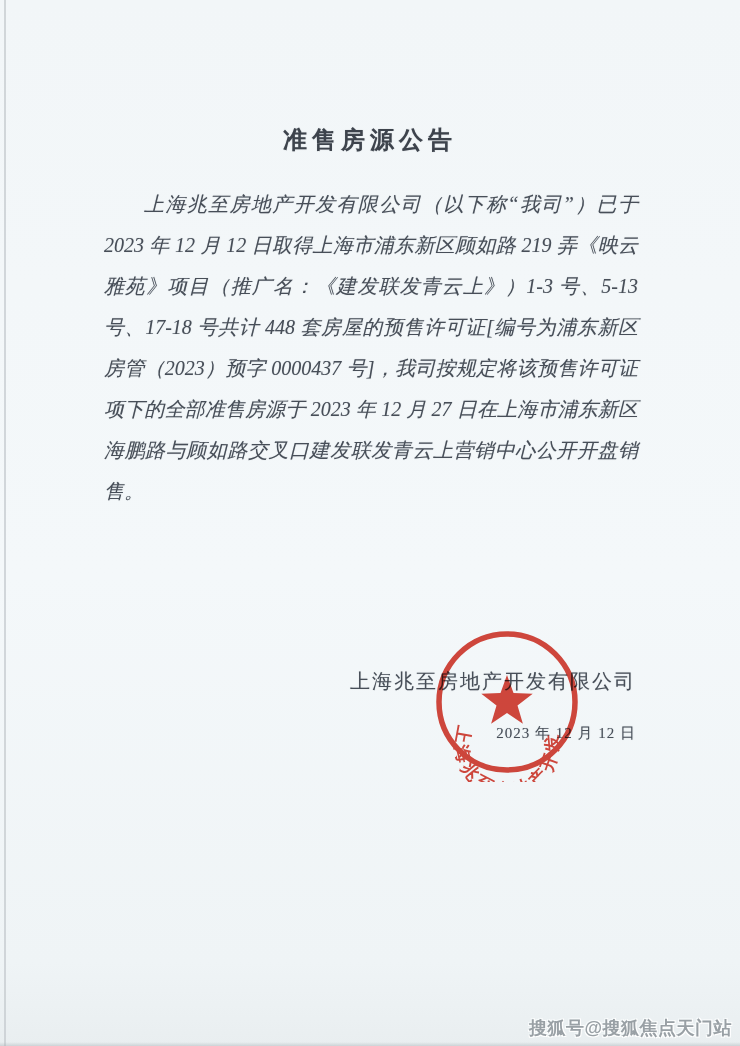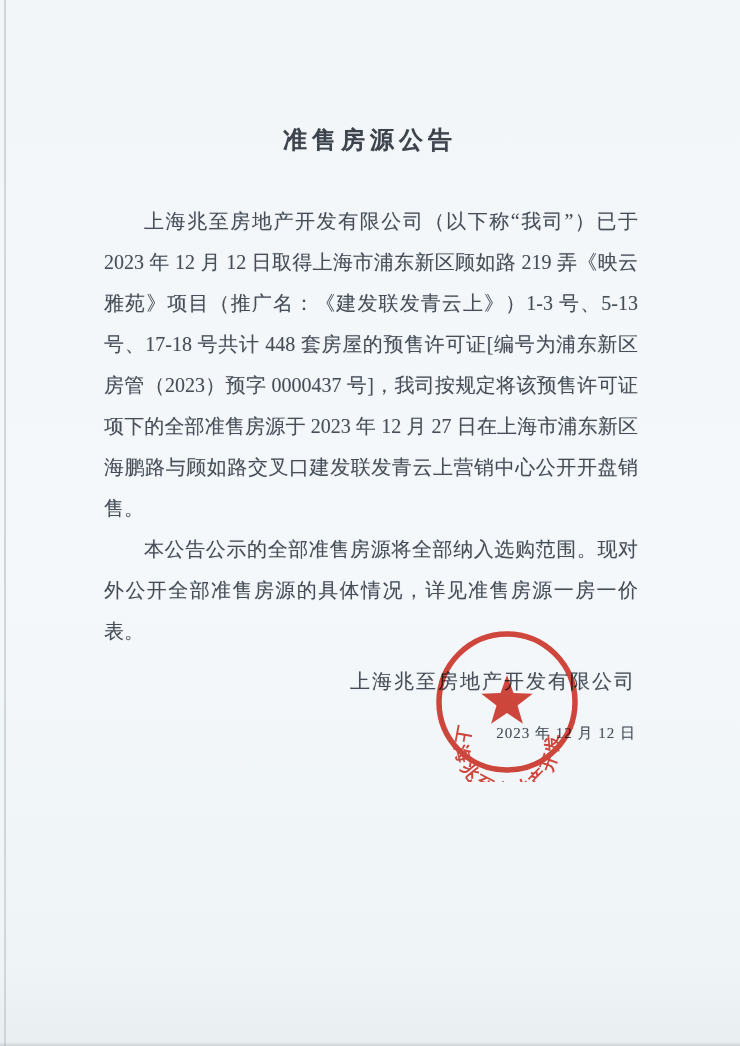--- a/index.html
+++ b/index.html
@@ -41,29 +41,30 @@
     margin: 0;
     text-align: center;
     font-size: 24px;
     font-weight: 600;
     letter-spacing: 5px;
     color: #3d434c;
     text-shadow: 0 0 1px rgba(61,67,76,0.35);
   }
   .doc-body {
     position: absolute;
-    top: 201px;
+    top: 184px;
     left: 104px;
     width: 534px;
     font-size: 20px;
     line-height: 41px;
     text-align: justify;
     text-justify: inter-ideograph;
     color: #474e58;
     text-shadow: 0 0 1px rgba(71,78,88,0.3);
+    font-style: italic;
   }
   .doc-body p {
     margin: 0;
     text-indent: 2em;
   }
   .signature-company {
     position: absolute;
     top: 668px;
     right: 104px;
     font-size: 20px;
@@ -115,31 +116,31 @@
 <body>
 
 <div class="page">
 
   <div class="scan-edge-left"></div>
 
   <h1 class="doc-title">准售房源公告</h1>
 
   <div class="doc-body">
     <p>上海兆至房地产开发有限公司（以下称“我司”）已于 2023 年 12 月 12 日取得上海市浦东新区顾如路 219 弄《映云雅苑》项目（推广名：《建发联发青云上》）1-3 号、5-13 号、17-18 号共计 448 套房屋的预售许可证[编号为浦东新区房管（2023）预字 0000437 号]，我司按规定将该预售许可证项下的全部准售房源于 2023 年 12 月 27 日在上海市浦东新区海鹏路与顾如路交叉口建发联发青云上营销中心公开开盘销售。</p>
-    <p>本公告公示的全部准售房源将全部纳入选购范围。现对外公开全部准售房源的具体情况，详见准售房源一房一价表。</p>
   </div>
 
   <div class="signature-company">上海兆至房地产开发有限公司</div>
   <div class="signature-date">2023 年 12 月 12 日</div>
 
   <svg class="seal" viewBox="0 0 160 160" xmlns="http://www.w3.org/2000/svg">
     <circle cx="80" cy="80" r="68" fill="none" stroke-width="5.5" stroke="#d5382c"></circle>
     <path id="sealArc" d="M 33.8 101.6 A 51 51 0 1 0 126.2 101.6" fill="none"></path>
     <text class="seal-ring-text" fill="#d5382c">
       <textPath href="#sealArc" startOffset="2">上海兆至房地产开发有限公司</textPath>
     </text>
     <polygon points="80,53 86.5,71.1 105.7,71.7 90.5,83.4 95.9,101.8 80,91 64.1,101.8 69.5,83.4 54.3,71.7 73.5,71.1" fill="#d5382c"></polygon>
   </svg>
 
+  <div class="watermark">搜狐号@搜狐焦点天门站</div>
 
   <div class="scan-edge-bottom"></div>
 
 </div>
 
 </body></html>

